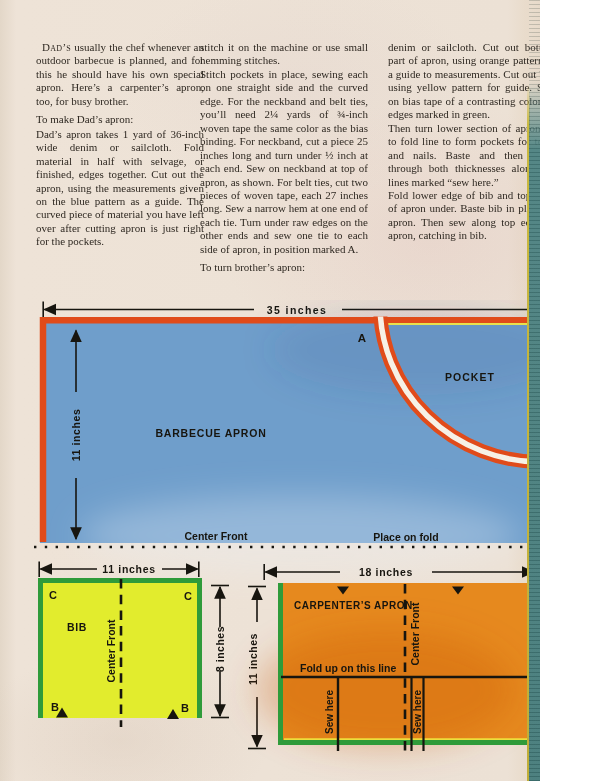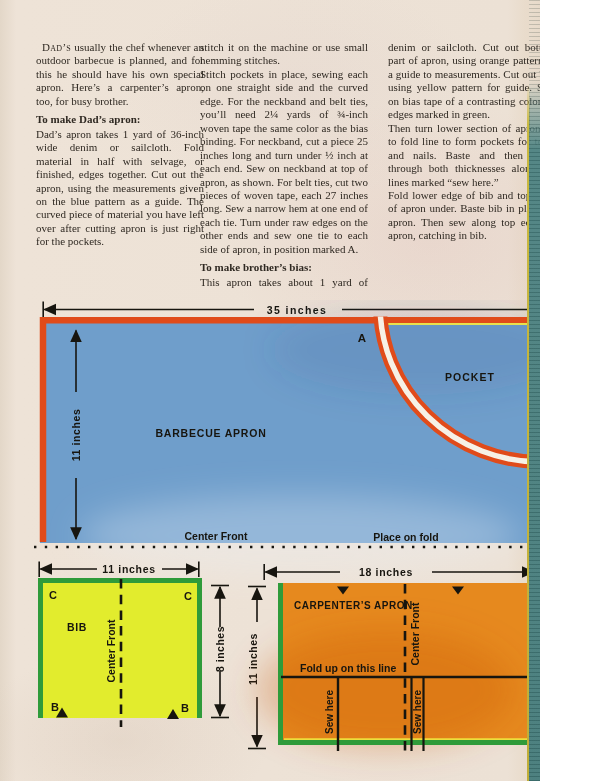--- a/index.html
+++ b/index.html
@@ -17,42 +17,41 @@
   .gutter{position:absolute;right:0;top:0;width:11px;height:781px;
     background:
       repeating-linear-gradient(180deg, rgba(15,40,40,.18) 0 1.5px, rgba(255,255,255,.05) 1.5px 4px),
       linear-gradient(180deg, rgba(76,129,128,0) 0 80px, rgba(76,129,128,.55) 115px, #4c8180 150px, #447a79 100%);}
   .gold-line{position:absolute;right:10px;top:0;width:3px;height:781px;
     background:linear-gradient(180deg, rgba(201,185,63,0) 0 85px, #c9b93f 125px, #bfae38 100%);}
   .columns{position:absolute;top:0;left:0;}
   .col{position:absolute;top:41px;font-family:"Liberation Serif",serif;font-size:11px;
     line-height:13.45px;color:#2f2922;text-align:justify;}
   .col p{margin:0;}
-  .col h3{font-size:11px;margin:5px 0 1px;font-weight:bold;}
+  .col h3{font-size:11px;margin:5px 0 1px;font-weight:normal;}
   .cont{text-align-last:justify;}
   .lead-para{text-indent:6px;}
   .smallcaps{font-variant:small-caps;letter-spacing:.3px;}
   svg text{font-family:"Liberation Sans",sans-serif;font-weight:bold;fill:#17150f;}
 </style>
 </head>
 <body>
 
 <div class="page">
 
   <div class="columns">
     <div class="col" style="left:36px;width:168px;">
       <p class="lead-para"><span class="smallcaps">Dad’s</span><span> usually the chef whenever an outdoor barbecue is planned, and for this he should have his own special apron. Here’s a carpenter’s apron, too, for busy brother.</span></p>
       <h3>To make Dad’s apron:</h3>
       <p>Dad’s apron takes 1 yard of 36-inch wide denim or sailcloth. Fold material in half with selvage, or finished, edges together. Cut out the apron, using the measurements given on the blue pattern as a guide. The curved piece of material you have left over after cutting apron is just right for the pockets.</p>
     </div>
     <div class="col" style="left:200px;width:168px;">
       <p>stitch it on the machine or use small hemming stitches.</p>
       <p>Stitch pockets in place, sewing each on one straight side and the curved edge. For the neckband and belt ties, you’ll need 2¼ yards of ¾-inch woven tape the same color as the bias binding. For neckband, cut a piece 25 inches long and turn under ½ inch at each end. Sew on neckband at top of apron, as shown. For belt ties, cut two pieces of woven tape, each 27 inches long. Sew a narrow hem at one end of each tie. Turn under raw edges on the other ends and sew one tie to each side of apron, in position marked A.</p>
-      <h3>To make brother’s bias:</h3>
-      <p class="cont">This apron takes about 1 yard of</p>
+      <h3>To turn brother’s apron:</h3>
     </div>
     <div class="col" style="left:388px;width:168px;">
       <p>denim or sailcloth. Cut out bottom part of apron, using orange pattern as a guide to measurements. Cut out bib, using yellow pattern for guide. Sew on bias tape of a contrasting color on edges marked in green.</p>
       <p>Then turn lower section of apron up to fold line to form pockets for tools and nails. Baste and then stitch through both thicknesses along the lines marked “sew here.”</p>
       <p>Fold lower edge of bib and top edge of apron under. Baste bib in place on apron. Then sew along top edge of apron, catching in bib.</p>
     </div>
   </div>
 
   <svg style="position:absolute;top:300px;left:0;" width="600" height="481" viewBox="0 300 600 481">
     <defs>

